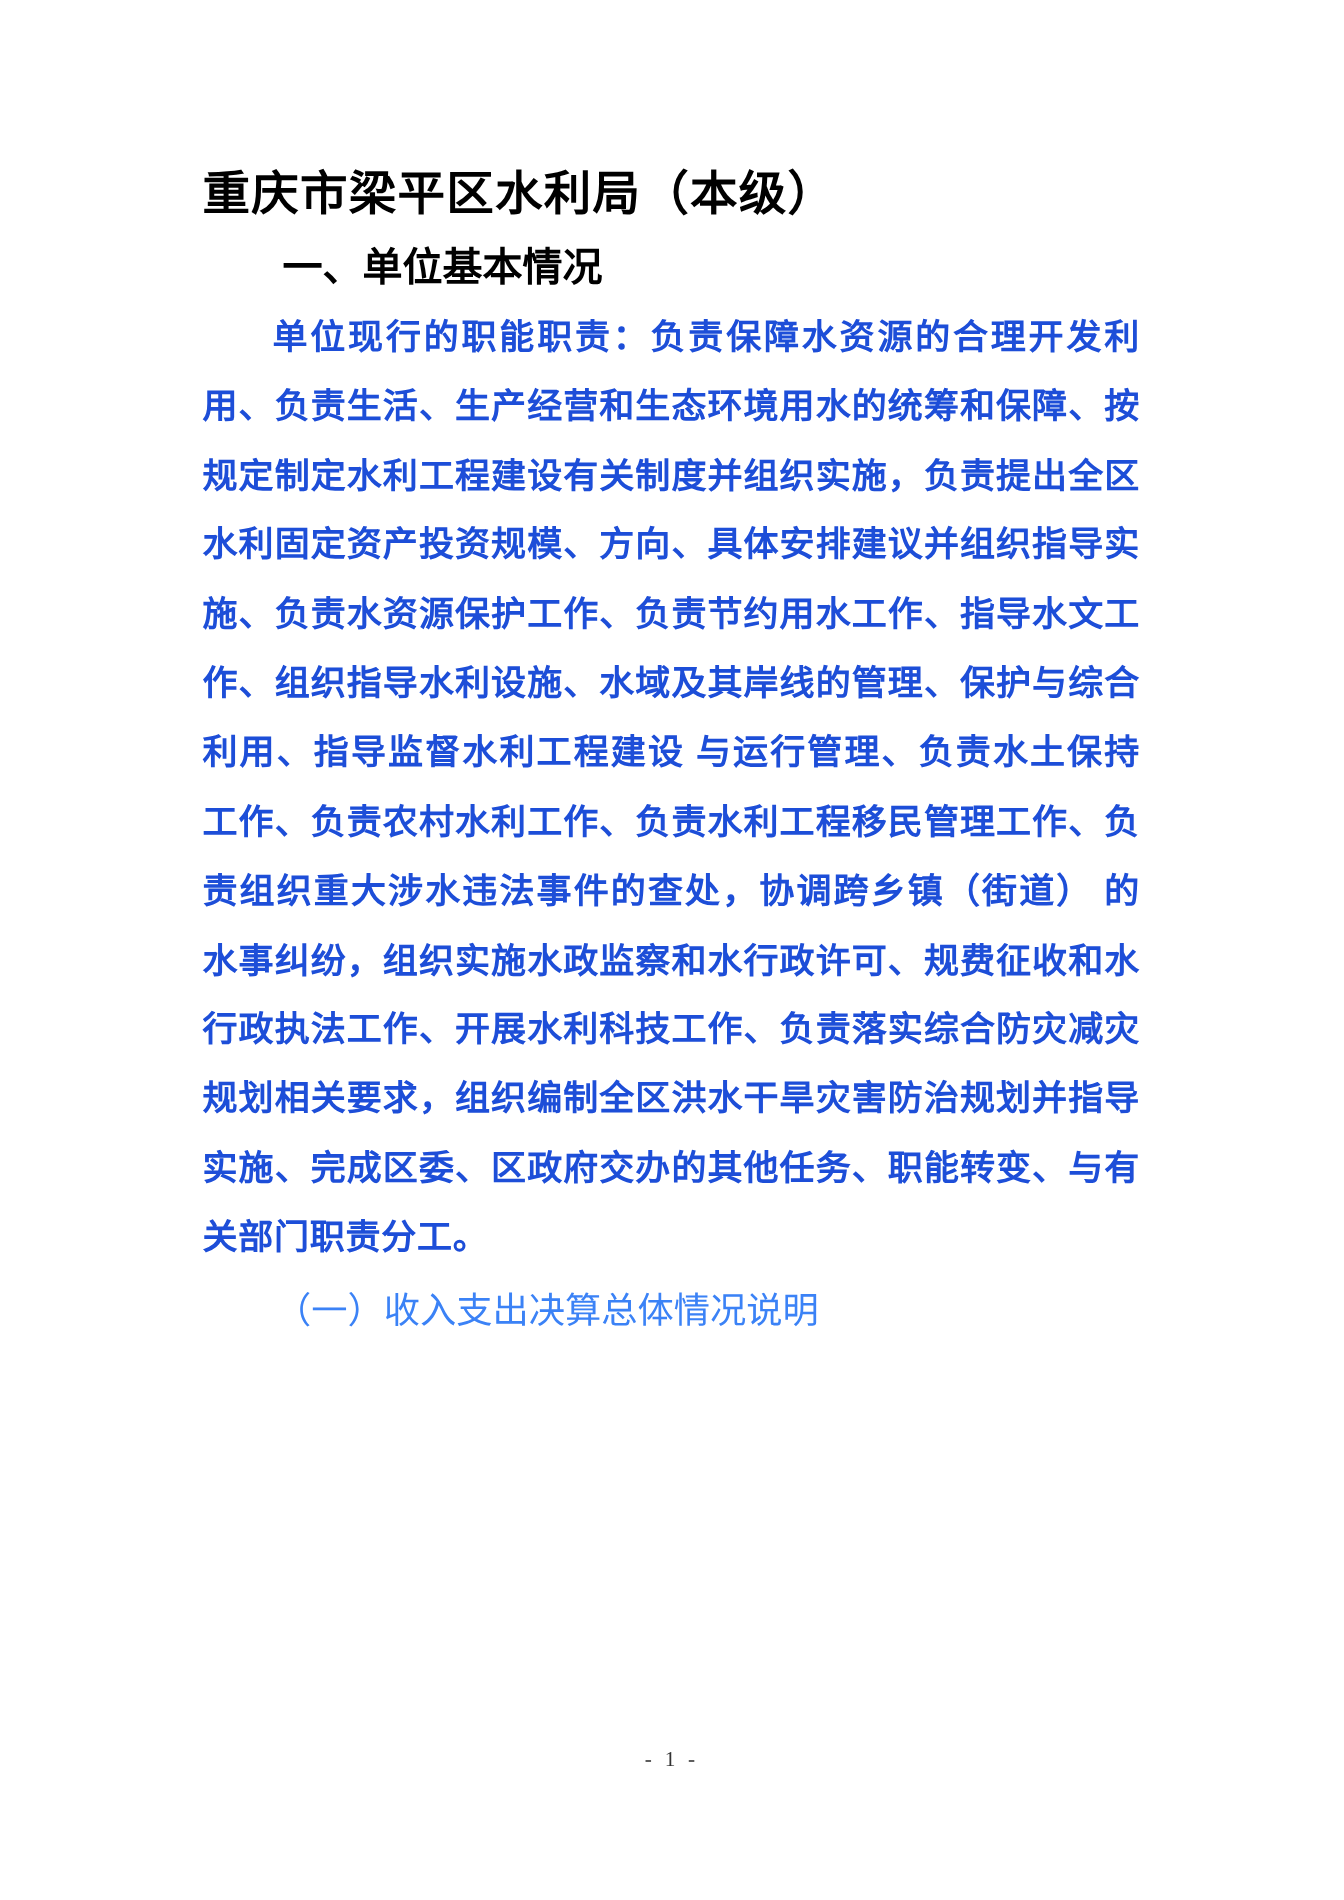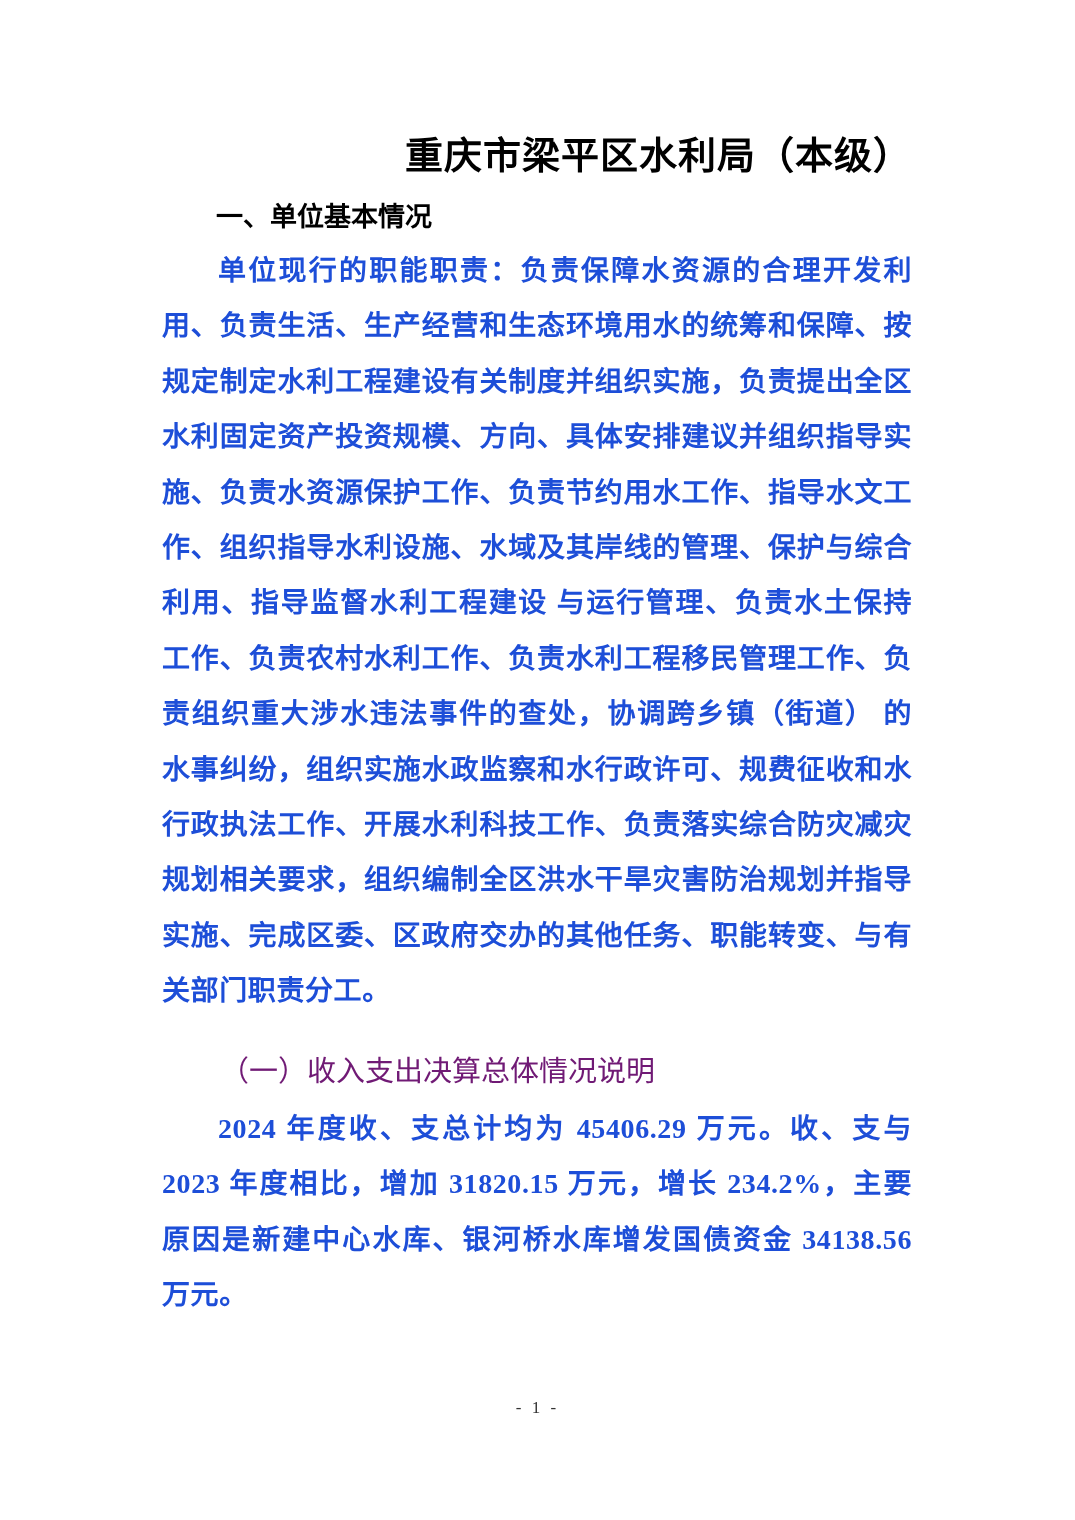--- a/index.html
+++ b/index.html
@@ -22,53 +22,53 @@
   .content {
     position: absolute;
     left: 162px;
     top: 0;
     width: 750px;
   }
 
   
   .doc-title {
     margin-top: 126px;
-    text-align: right;
+    text-align: left;
     font-family: "Liberation Serif", "DejaVu Serif", serif;
     font-weight: bold;
     font-size: 38px;
     line-height: 61px;
     letter-spacing: 1px;
     color: #000000;
   }
 
   
   .section-heading {
     margin-top: 10px;
-    font-family: Liberation Sans, sans-serif;
+    font-family: Liberation Mono, monospace;
     font-weight: bold;
-    font-size: 27px;
+    font-size: 32px;
     line-height: 40px;
     text-indent: 2em;
     color: #000000;
   }
 
   .section-heading.second {
     margin-top: 14px;
   }
 
   
   .subsection-heading {
-    margin-top: 32px;
+    margin-top: 10px;
     font-family: "Liberation Serif", "DejaVu Serif", serif;
     font-weight: normal;
     font-size: 29px;
     line-height: 40px;
     text-indent: 2em;
-    color: #701a75;
+    color: #3b82f6;
   }
 
   
   .body-paragraph {
     margin-top: 6px;
     font-family: "Liberation Serif", "DejaVu Serif", serif;
     font-weight: bold;
     font-size: 28px;
     line-height: 55.4px;
     letter-spacing: 0.6px;
@@ -104,18 +104,17 @@
       <span style="display:block">重庆市梁平区水利局（本级）</span>
     </h1>
 
     <h2 class="section-heading">一、单位基本情况</h2>
 
     <p class="body-paragraph">单位现行的职能职责：负责保障水资源的合理开发利用、负责生活、生产经营和生态环境用水的统筹和保障、按规定制定水利工程建设有关制度并组织实施，负责提出全区水利固定资产投资规模、方向、具体安排建议并组织指导实施、负责水资源保护工作、负责节约用水工作、指导水文工作、组织指导水利设施、水域及其岸线的管理、保护与综合利用、指导监督水利工程建设 与运行管理、负责水土保持工作、负责农村水利工作、负责水利工程移民管理工作、负责组织重大涉水违法事件的查处，协调跨乡镇（街道） 的水事纠纷，组织实施水政监察和水行政许可、规费征收和水行政执法工作、开展水利科技工作、负责落实综合防灾减灾规划相关要求，组织编制全区洪水干旱灾害防治规划并指导实施、完成区委、区政府交办的其他任务、职能转变、与有关部门职责分工。</p>
 
 
     <h3 class="subsection-heading">（一）收入支出决算总体情况说明</h3>
 
-    <p class="body-paragraph second">2024 年度收、支总计均为 45406.29 万元。收、支与 2023 年度相比，增加 31820.15 万元，增长 234.2%，主要原因是新建中心水库、银河桥水库增发国债资金 34138.56 万元。</p>
 
   </div>
 
   <div class="page-footer">- 1 -</div>
 </div>
 
 </body></html>

